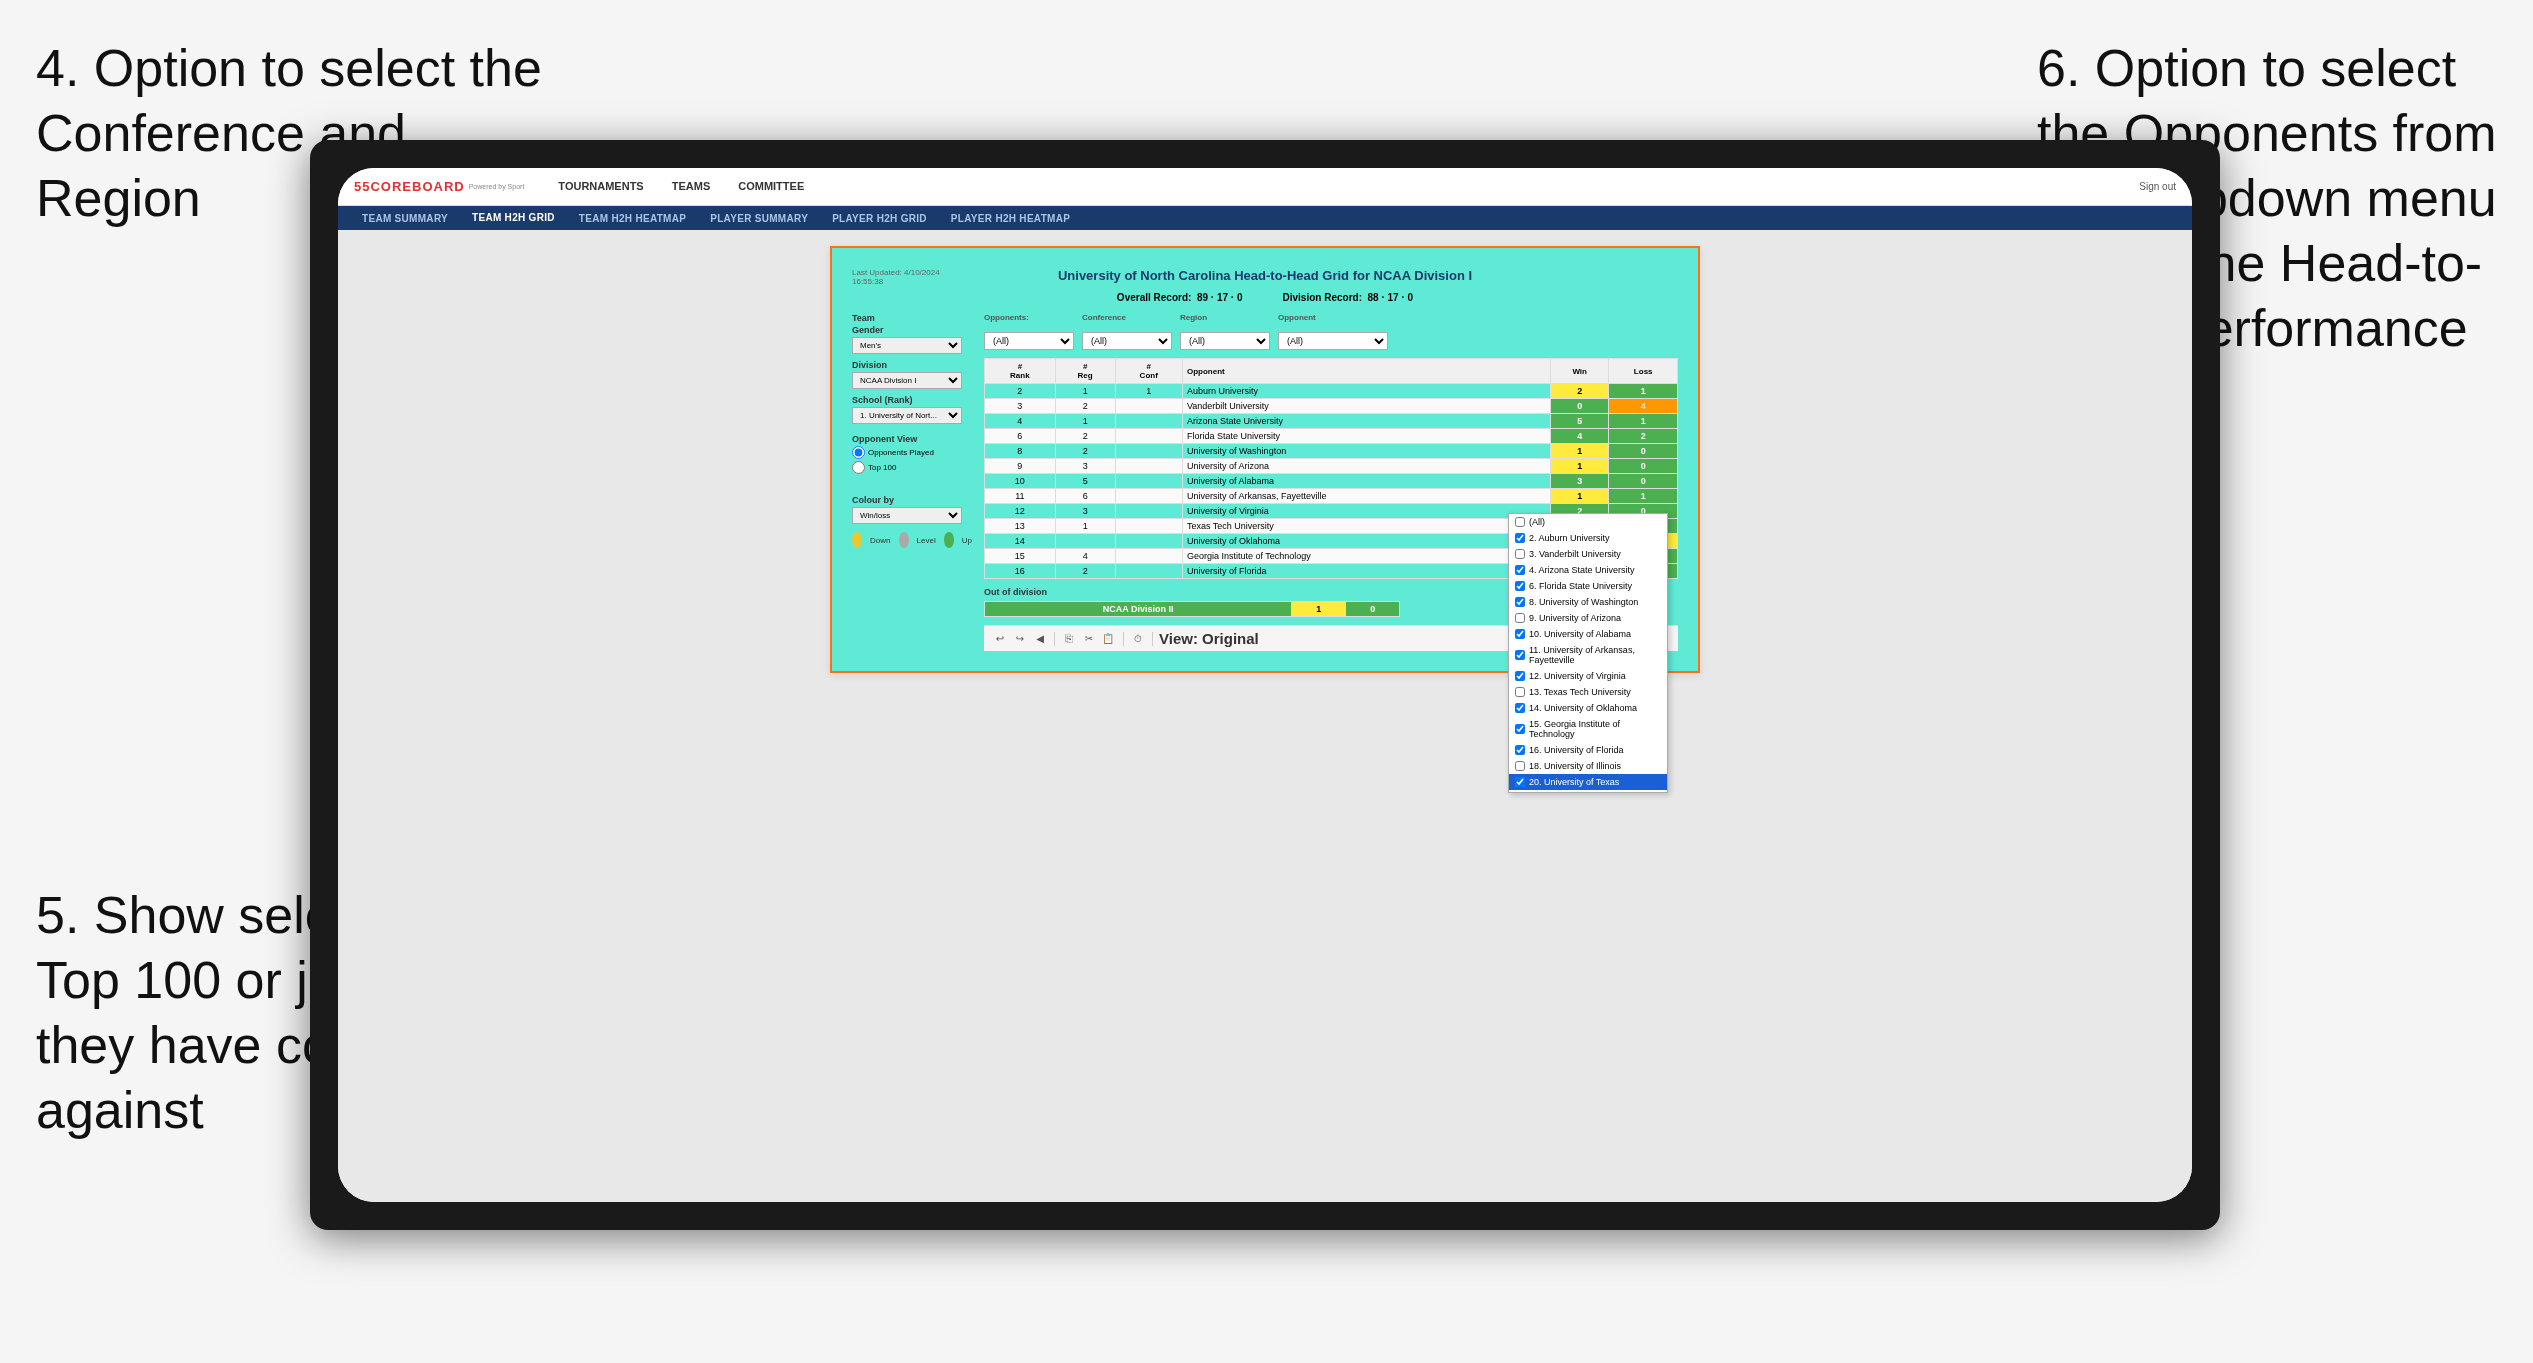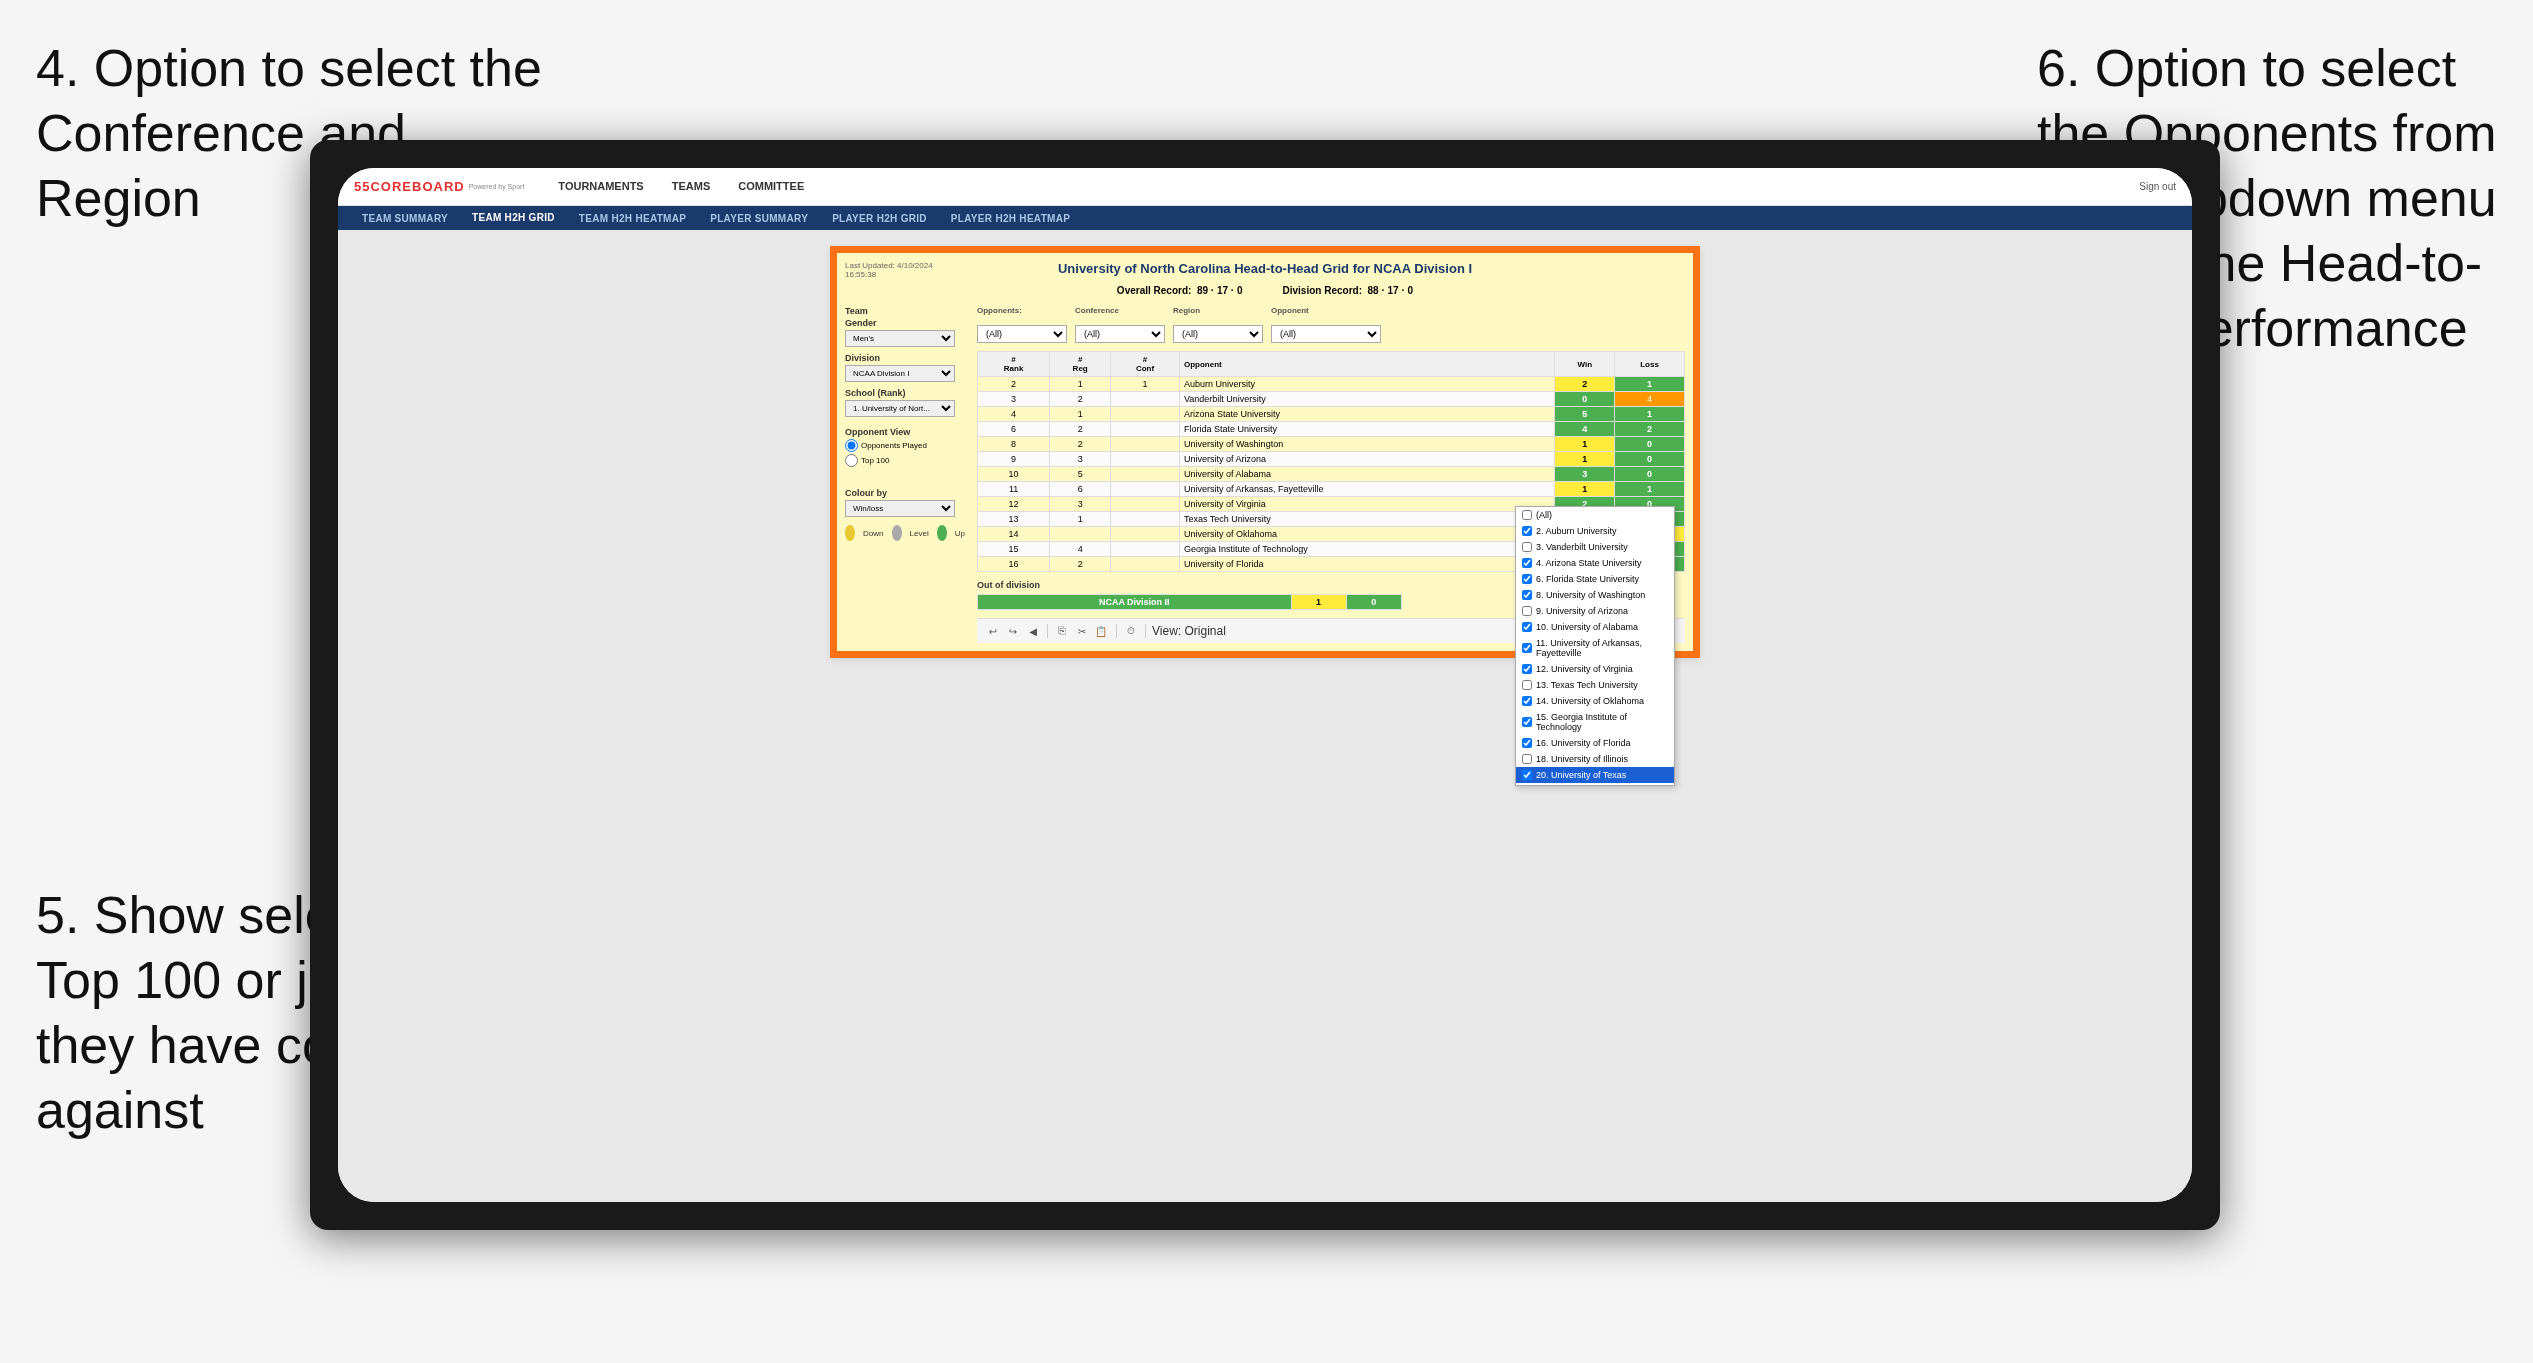--- a/index.html
+++ b/index.html
@@ -157,25 +157,25 @@
       overflow: auto;
       position: relative;
       display: flex;
       justify-content: center;
       align-items: flex-start;
       padding: 16px;
     }
 
     
     .main-card {
-      background: #fef9c3;
-      border: 7px solid #f97316;
+      background: #5eead4;
+      border: 2px solid #f97316;
       width: 100%;
       max-width: 870px;
-      padding: 8px;
+      padding: 20px;
       box-shadow: 0 2px 8px rgba(0,0,0,0.1);
     }
 
     .card-header-row {
       display: flex;
       justify-content: space-between;
       align-items: flex-start;
       margin-bottom: 6px;
     }
 
@@ -279,21 +279,21 @@
       display: flex;
       align-items: center;
       justify-content: center;
       font-size: 10px;
       color: #555;
       cursor: pointer;
       border: none;
       background: none;
     }
     .toolbar-separator { width: 1px; height: 14px; background: #ccc; margin: 0 2px; }
-    .toolbar-view { font-size: 12px; color: #333; }
+    .toolbar-view { font-size: 15px; color: #333; font-weight: bold; }
 
     
     .layout-two-col {
       display: flex;
       gap: 12px;
     }
     .left-panel {
       width: 120px;
       flex-shrink: 0;
     }

